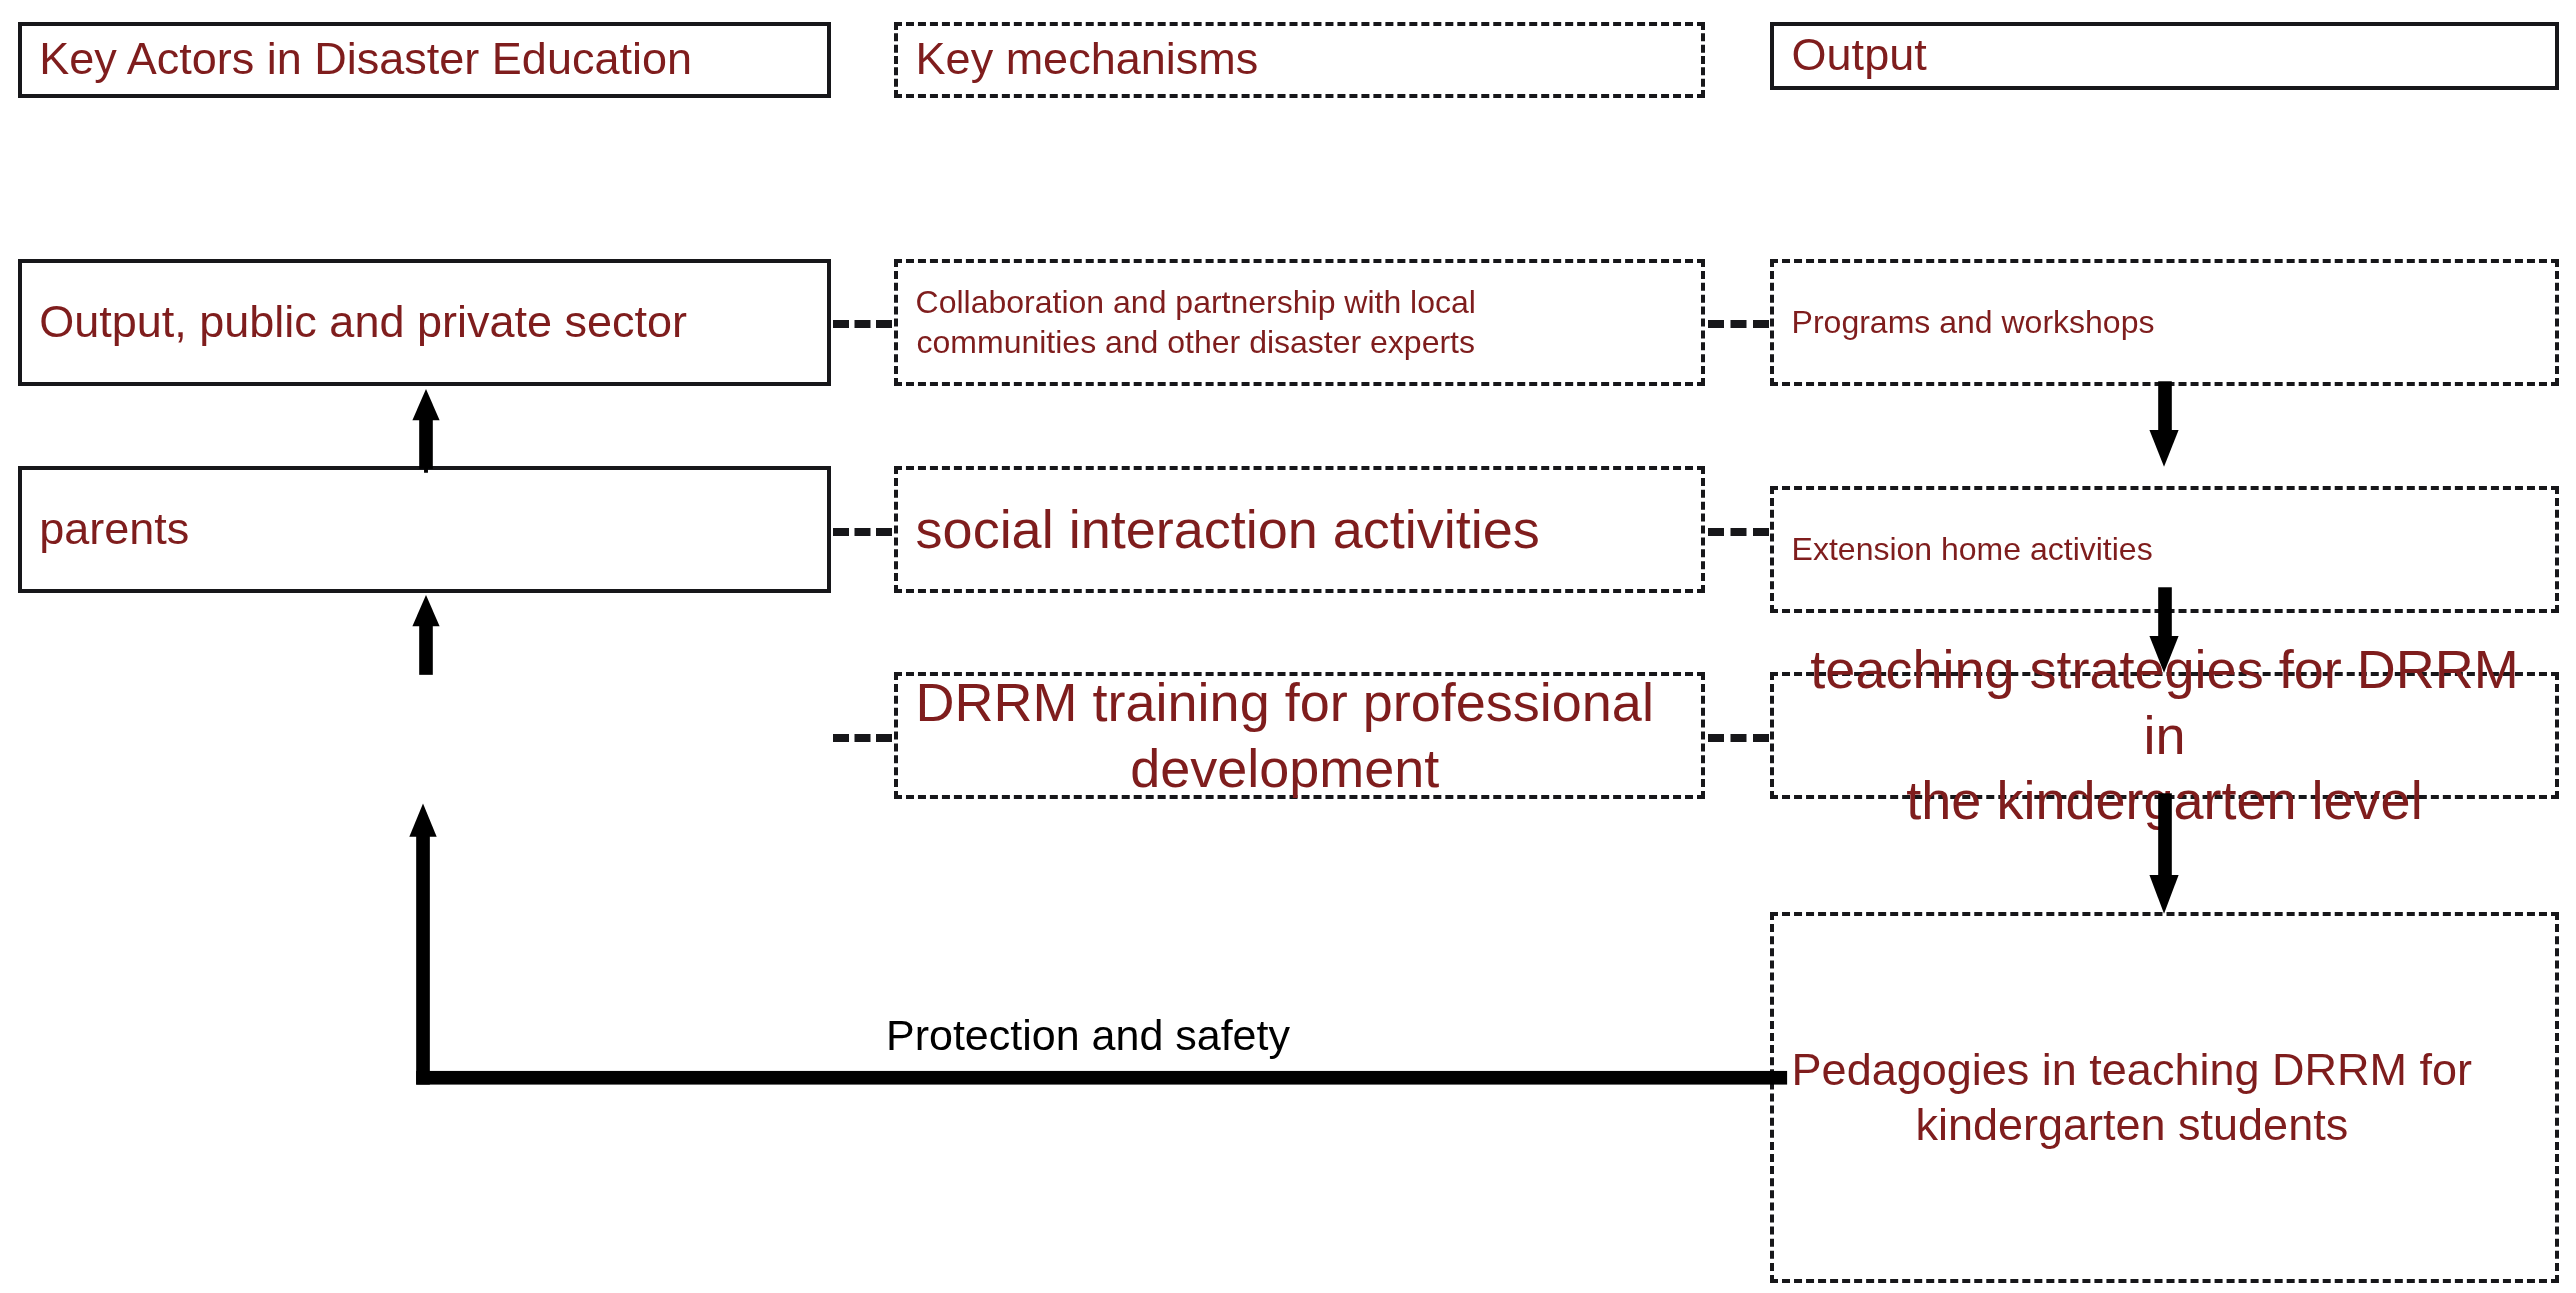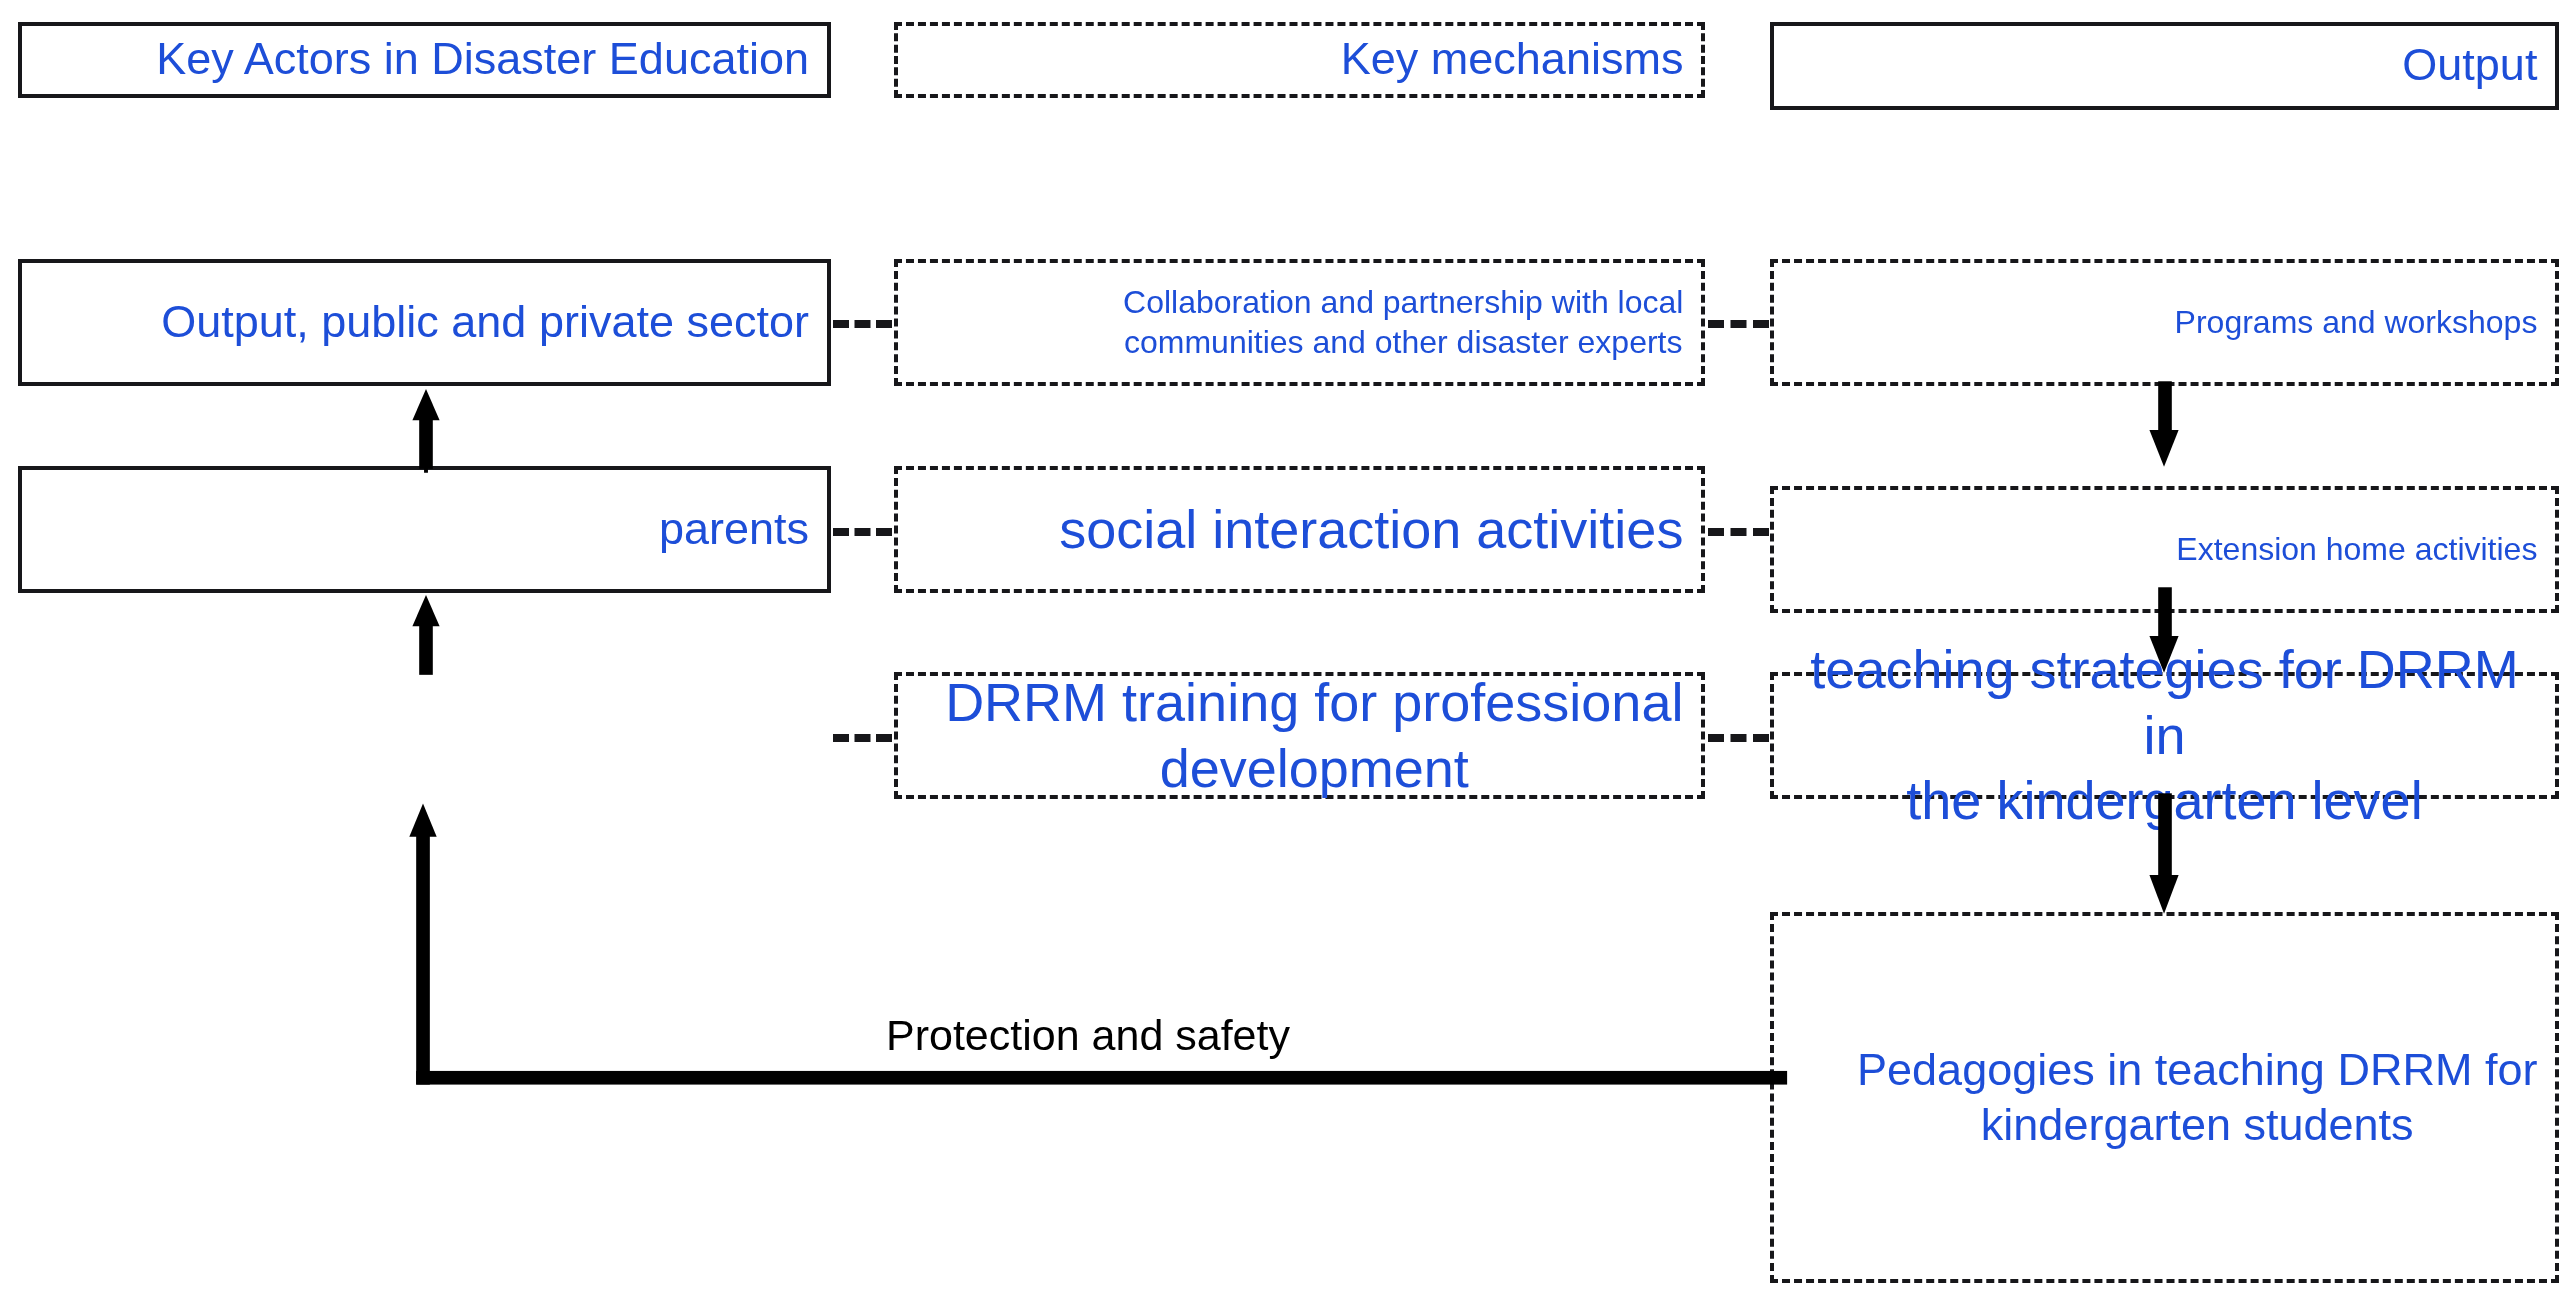--- a/index.html
+++ b/index.html
@@ -16,25 +16,25 @@
     width: 2576px;
     height: 1293px;
     background: #ffffff;
     overflow: hidden;
   }
   .node {
     position: absolute;
     box-sizing: border-box;
     display: flex;
     align-items: center;
-    justify-content: flex-end;
+    justify-content: flex-start;
     text-align: center;
     background: #ffffff;
     line-height: 1.22;
-    color: #1d4ed8;
+    color: #7f1d1d;
   }
   .solid {
     border: 4.9px solid #17171a;
   }
   .dashed {
     border: 4.9px dashed #17171a;
   }
   .t-big { font-size: 45px; }
   .t-mid { font-size: 54px; }
   .t-small { font-size: 32px; }
@@ -64,21 +64,21 @@
 <div id="canvas">
 
   <div class="node solid t-big" style="left:17.6px; top:21.5px; width:813px; height:76px;">
     <span class="txt">Key Actors in Disaster Education</span>
   </div>
 
   <div class="node dashed t-big" style="left:894px; top:21.5px; width:811px; height:76px;">
     <span class="txt">Key mechanisms</span>
   </div>
 
-  <div class="node solid t-big" style="left:1770px; top:21.5px; width:789px; height:88px;">
+  <div class="node solid t-big" style="left:1770px; top:21.5px; width:789px; height:68px;">
     <span class="txt">Output</span>
   </div>
 
   <div class="node solid t-big" style="left:17.6px; top:259px; width:813px; height:127px;">
     <span class="txt">Output, public and private sector</span>
   </div>
 
   <div class="hconn" style="left:833px; top:320px; width:59px;"></div>
 
   <div class="node dashed t-small" style="left:894px; top:259px; width:811px; height:127px;">

